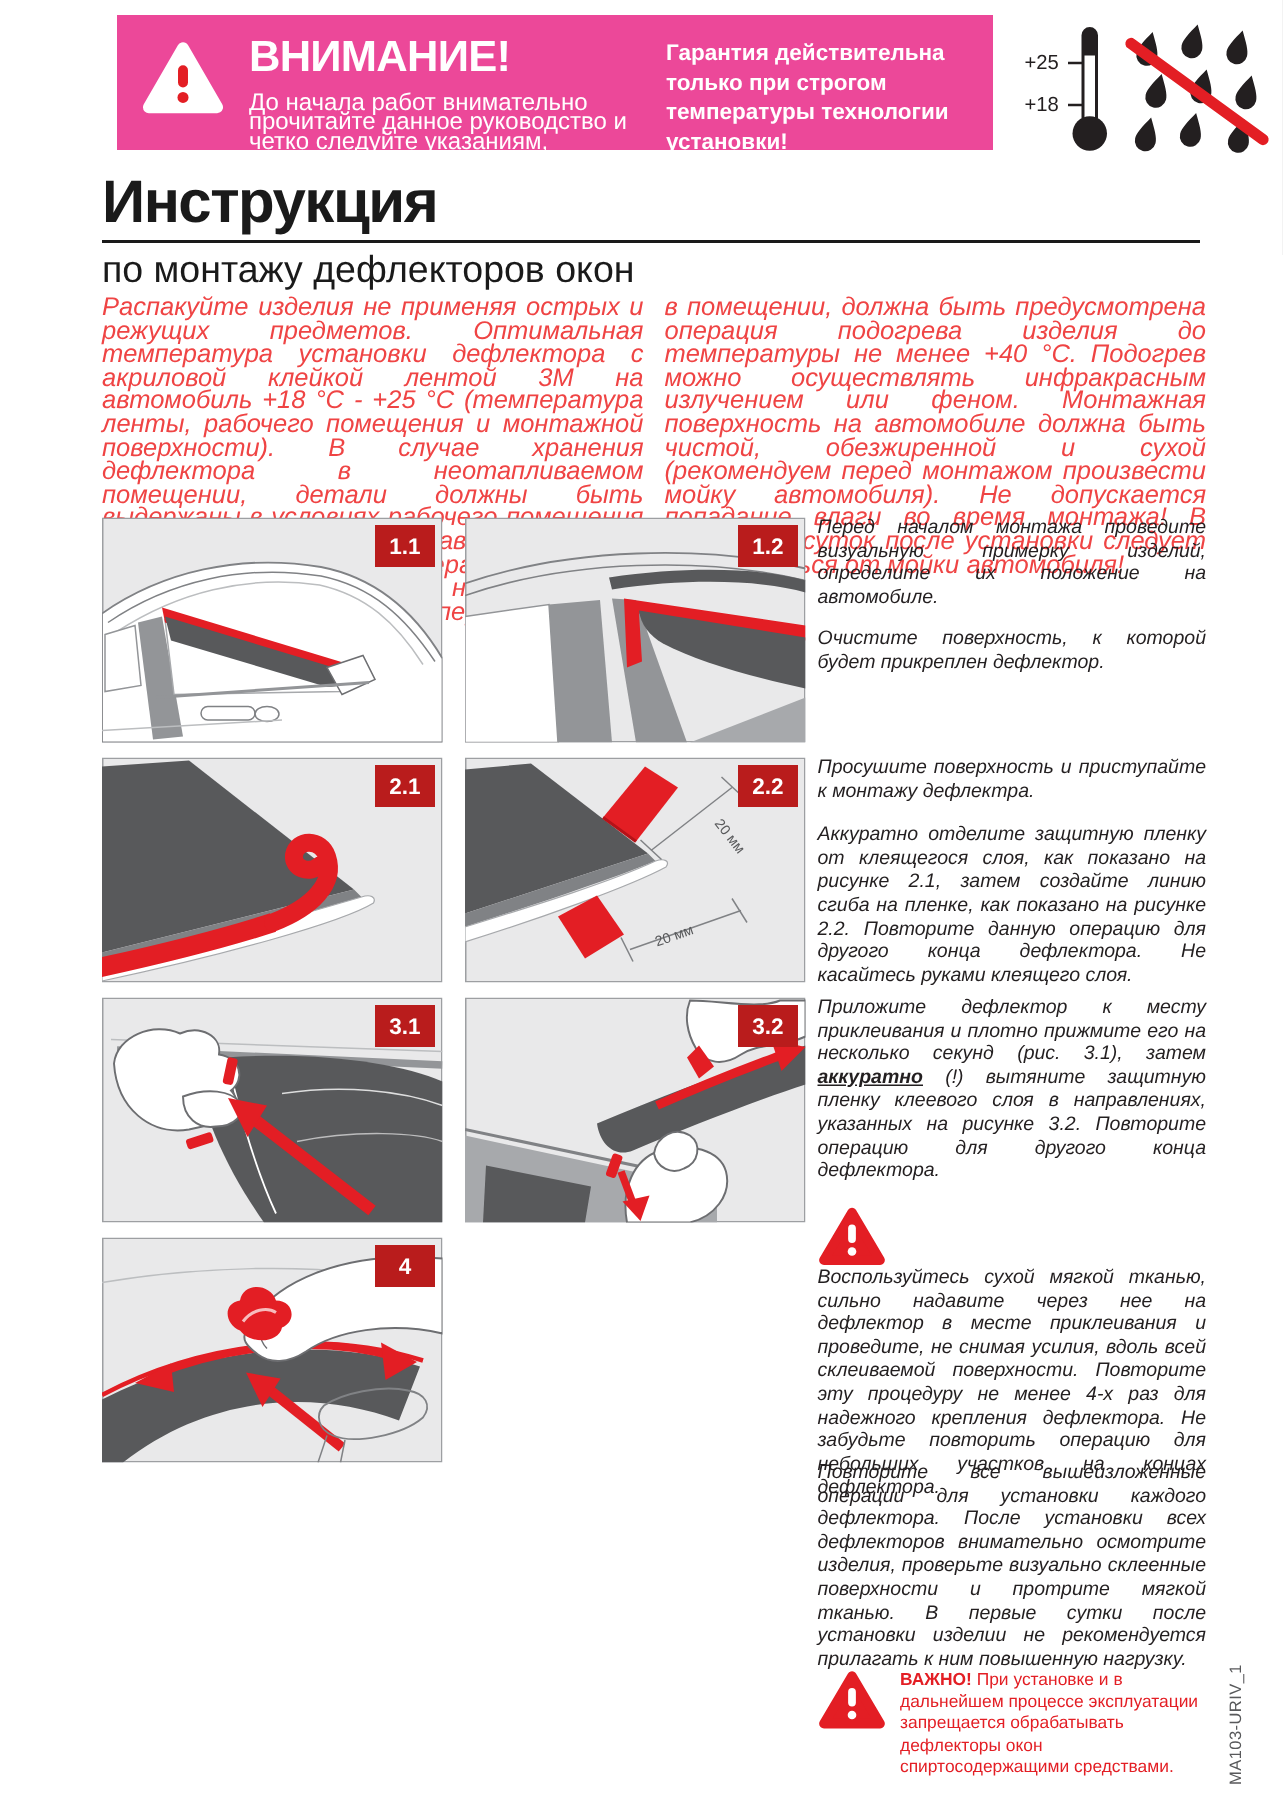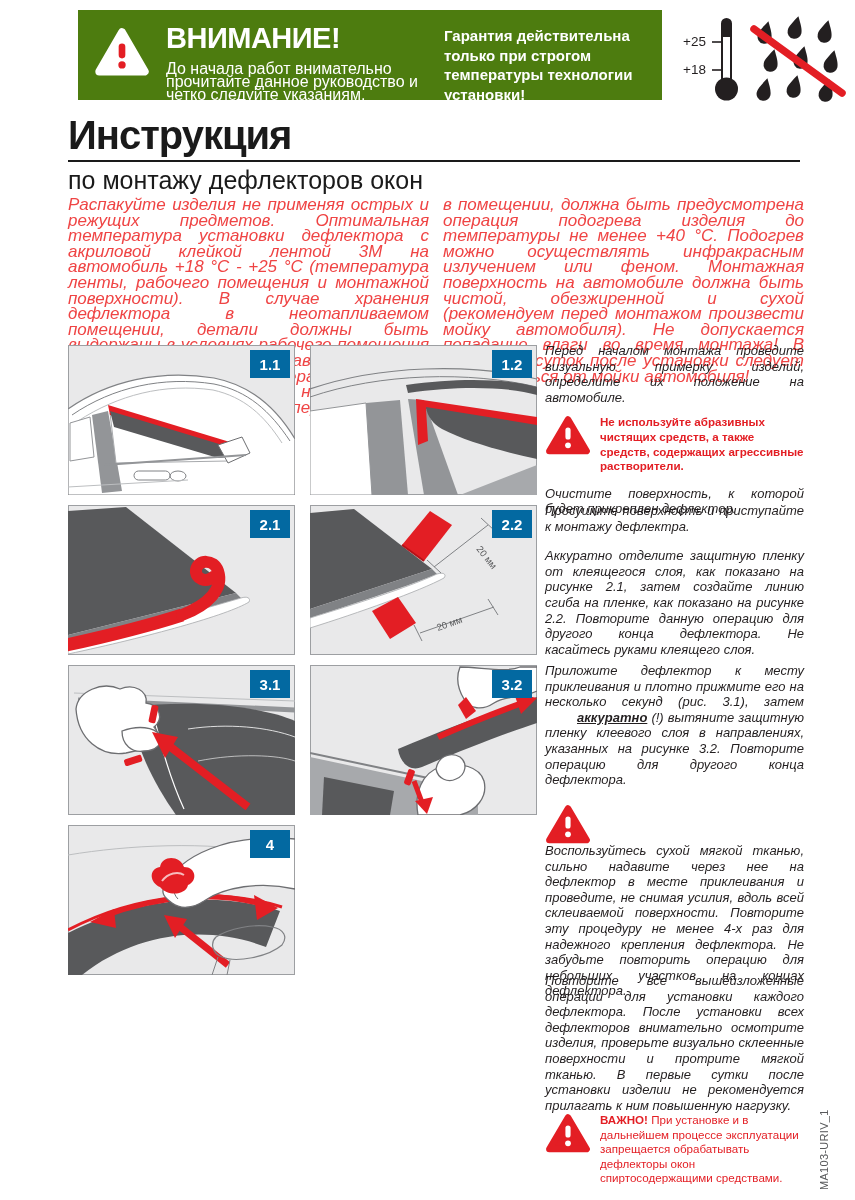--- a/index.html
+++ b/index.html
@@ -1,48 +1,48 @@
 <!DOCTYPE html>
 <html><head>
 <meta charset="utf-8">
 <style>
   * { box-sizing: border-box; }
   html,body { margin:0; padding:0; }
   body { font-family:"Liberation Sans", sans-serif; background:#cfcfcf; }
   .page { position:relative; width:855px; height:1200px; background:#ffffff; margin:0 auto; overflow:hidden; }
 
   
-  .band { position:absolute; left:78px; top:10px; width:584px; height:90px; background:#4d7c0f; }
+  .band { position:absolute; left:78px; top:10px; width:584px; height:90px; background:#ec4899; }
   .band-tri { position:absolute; left:16px; top:16px; }
   .att-block { position:absolute; left:88px; top:12px; width:280px; }
   .att-title { font-size:29px; font-weight:700; color:#fff; letter-spacing:-0.5px; }
   .att-sub { font-size:16px; line-height:13.2px; color:#fff; margin-top:7px; }
   .warranty { position:absolute; left:366px; top:16px; width:210px; font-size:15px; line-height:19.5px; font-weight:700; color:#fff; }
   .hdr-icon { position:absolute; }
 
   
   .title-block { position:absolute; left:68px; top:114px; width:732px; color:#1a1a1a; }
   .main-title { font-size:40px; font-weight:700; letter-spacing:-1px; line-height:1.05; margin:0; }
   .rule { border-top:2.5px solid #1a1a1a; margin-top:4px; }
   .subtitle { font-size:25px; margin-top:4px; }
 
   
   .intro { position:absolute; left:68px; top:197px; width:736px; display:flex; gap:14px; }
   .intro-col { flex:1; font-style:italic; font-size:17px; line-height:15.6px; text-align:justify; color:#ef4444; }
 
   
   .fig { position:absolute; width:227px; height:150px; }
   .fig svg { position:absolute; left:0; top:0; }
-  .fig-label { position:absolute; top:5px; right:5px; width:40px; height:28px; background:#0369a1; color:#fff;
+  .fig-label { position:absolute; top:5px; right:5px; width:40px; height:28px; background:#b91c1c; color:#fff;
                font-size:15px; font-weight:700; display:flex; align-items:center; justify-content:center; }
 
   
   .rb { position:absolute; left:545px; width:259px; }
   .step-text { font-size:13px; line-height:15.6px; text-align:justify; color:#231f20; margin:0;font-style:italic; }
-  .bu { font-weight:700; text-decoration:underline;margin-left:32px; }
+  .bu { font-weight:700; text-decoration:underline; }
   .warn { display:flex; gap:9px; align-items:flex-start; }
   .warn-text { font-size:11.6px; line-height:14.6px; color:#e31e24; font-weight:700; margin:0; text-align:left; }
   .tri { flex:0 0 auto; }
 
   .code { position:absolute; left:818px; top:1190px; transform:rotate(-90deg); transform-origin:0 0;
           font-size:11px; color:#58595b; letter-spacing:0.3px; white-space:nowrap; }
 </style>
 </head>
 <body>
 
@@ -242,28 +242,20 @@
       <path d="M160,140 L106,97" stroke="#e31e24" stroke-width="7"></path>
       <path d="M96,90 L119,94 L107,113 Z" fill="#e31e24"></path>
       <path d="M148,112 C160,104 186,98 204,102 C216,104 220,112 214,120 C200,132 168,138 154,132 C144,128 142,118 148,112 Z" fill="none" stroke="#808285" stroke-width="1.2"></path>
       <path d="M150,132 L144,150 M162,135 L159,150" stroke="#808285" stroke-width="1" fill="none"></path>
     </svg>
     <div class="fig-label">4</div>
   </div>
 
   <div class="rb" style="top:343px;">
     <p class="step-text">Перед началом монтажа проведите визуальную примерку изделий, определите их положение на автомобиле.</p>
-    <div class="warn" style="margin-top:10px;">
-      <svg class="tri" width="46" height="42" viewBox="0 0 64 58">
-        <path d="M32 6 L58 50 L6 50 Z" fill="#e31e24" stroke="#e31e24" stroke-width="9" stroke-linejoin="round"></path>
-        <rect x="28.4" y="17" width="7.2" height="17" rx="3.6" fill="#ffffff"></rect>
-        <circle cx="32" cy="42" r="4" fill="#ffffff"></circle>
-      </svg>
-      <p class="warn-text">Не используйте абразивных чистящих средств, а также средств, содержащих агрессивные растворители.</p>
-    </div>
     <p class="step-text" style="margin-top:12px;">Очистите поверхность, к которой будет прикреплен дефлектор.</p>
   </div>
 
   <div class="rb" style="top:503px;">
     <p class="step-text">Просушите поверхность и приступайте к монтажу дефлектра.</p>
     <p class="step-text" style="margin-top:14px;">Аккуратно отделите защитную пленку от клеящегося слоя, как показано на рисунке 2.1, затем создайте линию сгиба на пленке, как показано на рисунке 2.2. Повторите данную операцию для другого конца дефлектора. Не касайтесь руками клеящего слоя.</p>
   </div>
 
   <div class="rb" style="top:663px;">
     <p class="step-text"><span>Приложите дефлектор к месту приклеивания и плотно прижмите его на несколько секунд (рис. 3.1), затем </span><span class="bu">аккуратно</span><span> (!) вытяните защитную пленку клеевого слоя в направлениях, указанных на рисунке 3.2. Повторите операцию для другого конца дефлектора.</span></p>

